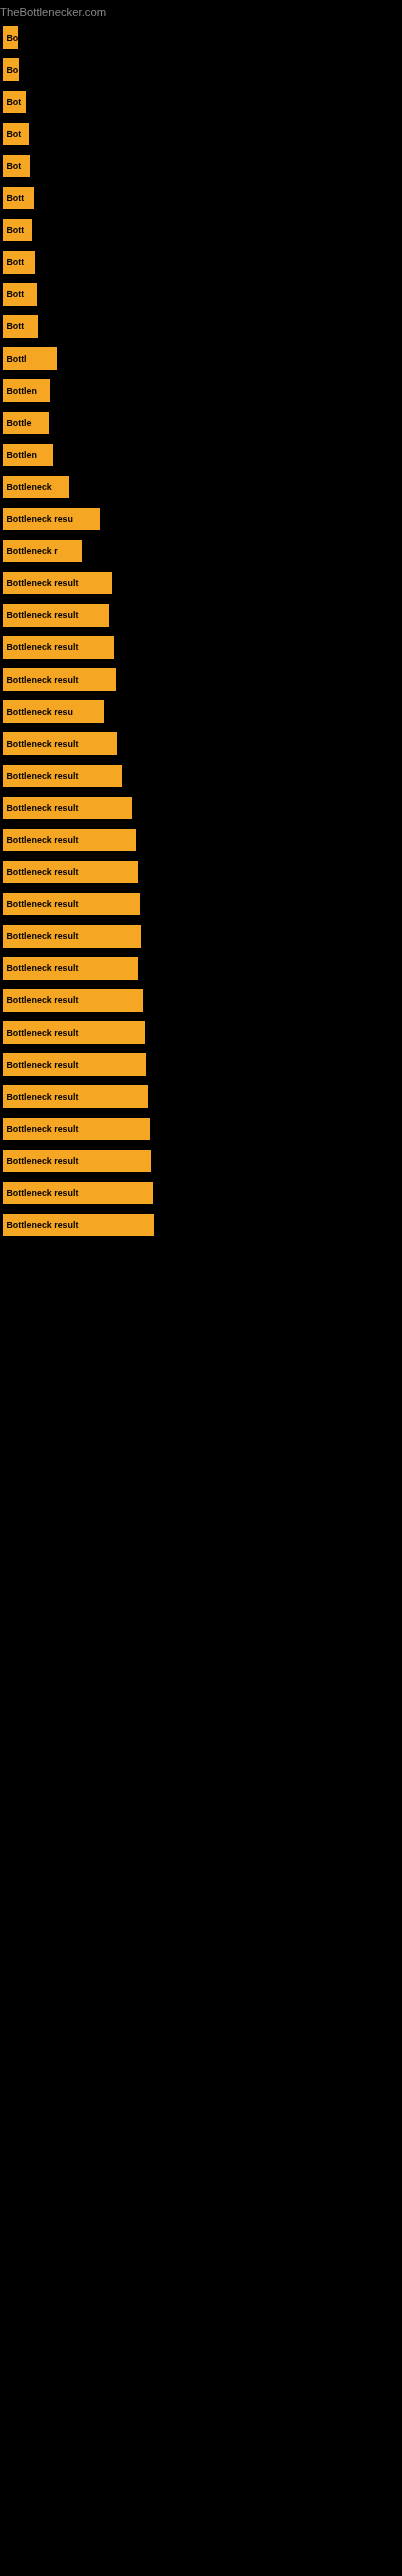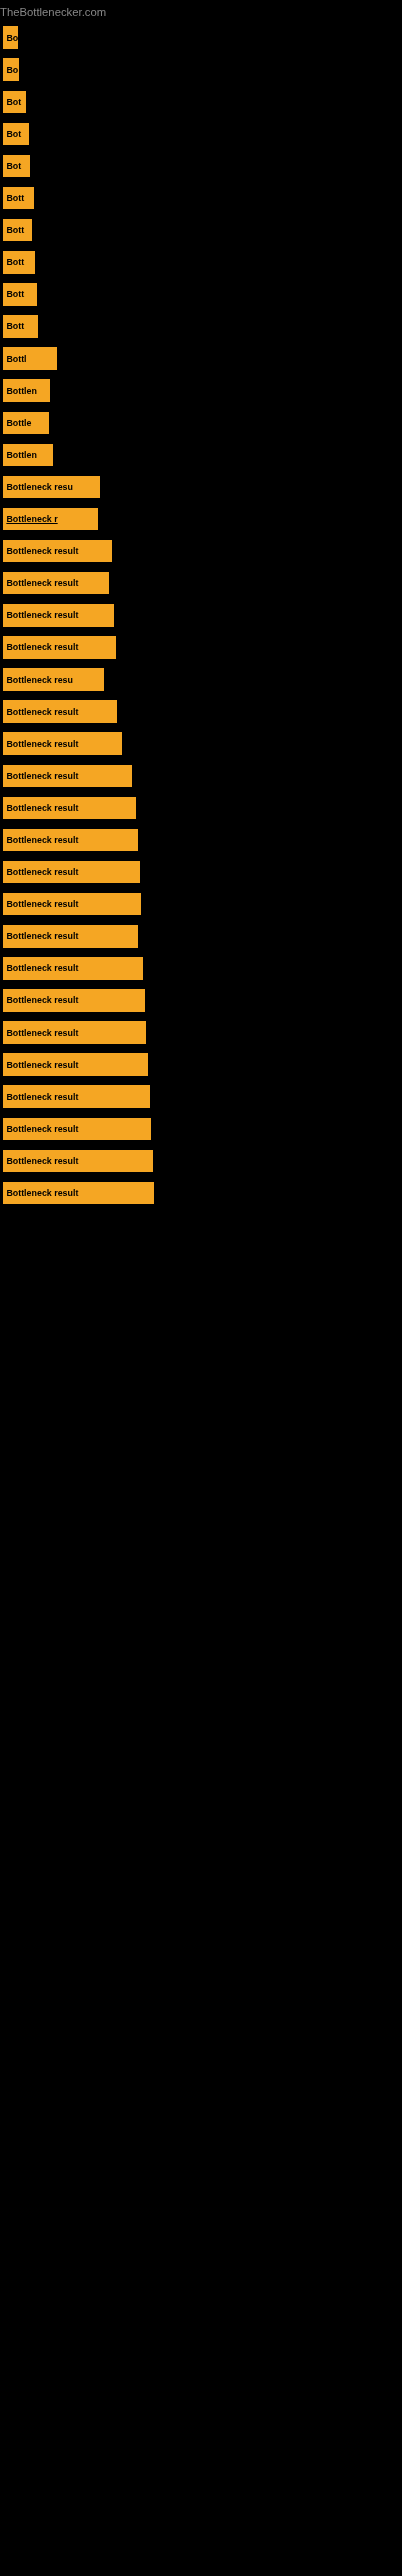--- a/index.html
+++ b/index.html
@@ -111,26 +111,31 @@
       <div class="bar" style="width: 46px;">
         <span class="bar-label">Bottle</span>
       </div>
     </div>
     <div class="bar-container">
       <div class="bar" style="width: 50px;">
         <span class="bar-label">Bottlen</span>
       </div>
     </div>
     <div class="bar-container">
+      <div class="bar" style="width: 66px;">
+        <span class="bar-label">Bottleneck</span>
+      </div>
+    </div>
+    <div class="bar-container">
       <div class="bar" style="width: 97px;">
         <span class="bar-label">Bottleneck resu</span>
       </div>
     </div>
     <div class="bar-container">
-      <div class="bar" style="width: 95px; text-decoration: underline;">
+      <div class="bar" style="width: 79px;">
         <span class="bar-label">Bottleneck r</span>
       </div>
     </div>
     <div class="bar-container">
       <div class="bar" style="width: 109px;">
         <span class="bar-label">Bottleneck result</span>
       </div>
     </div>
     <div class="bar-container">
       <div class="bar" style="width: 106px;">

